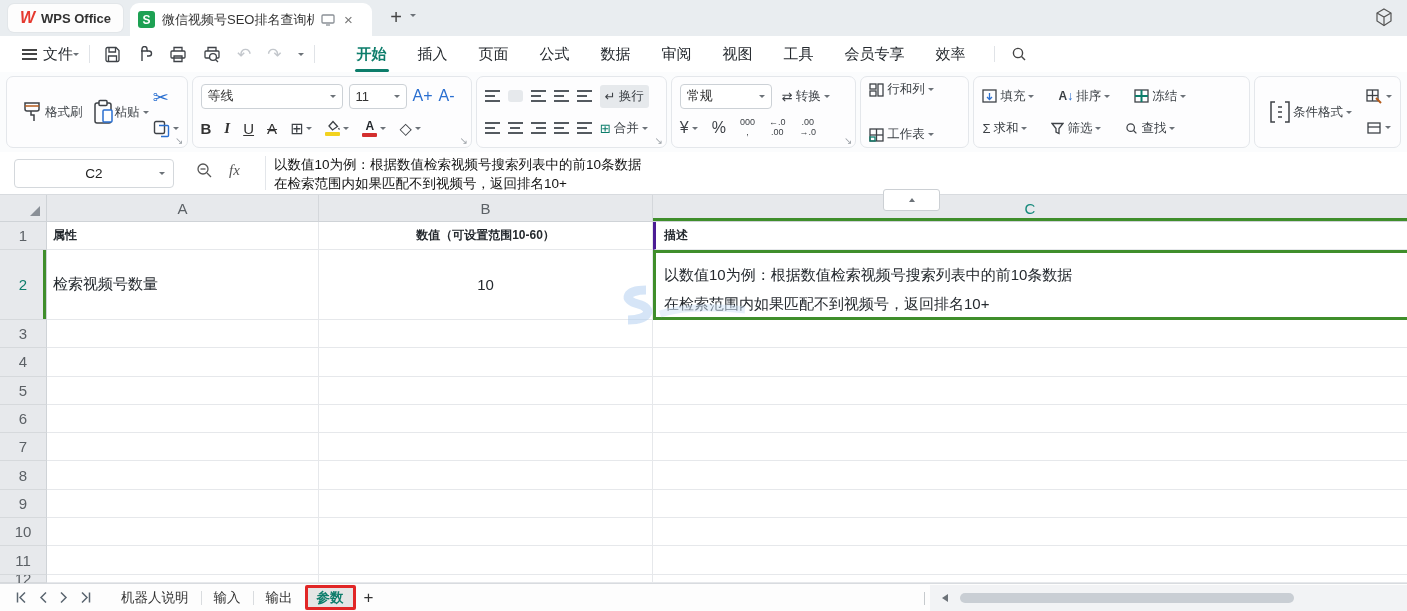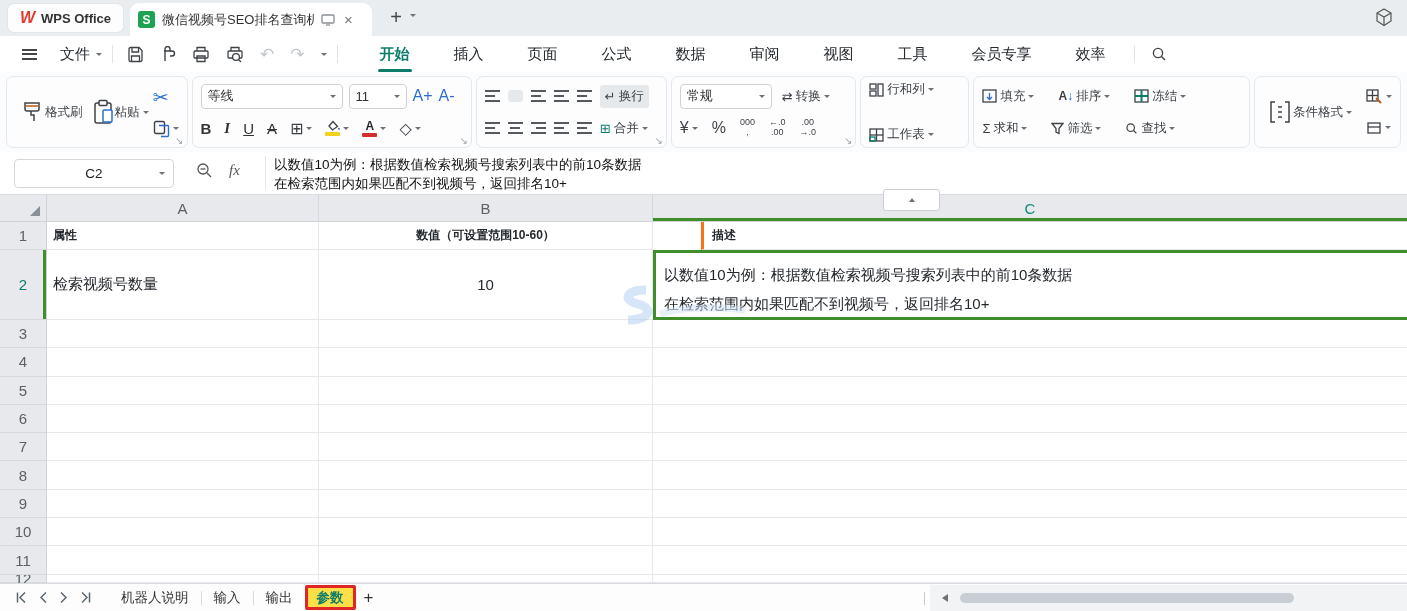--- a/index.html
+++ b/index.html
@@ -30,26 +30,26 @@
   .tri.sm { border-left-width:3px; border-right-width:3px; border-top-width:3px; }
   .tri.up { border-top:none; border-bottom:4px solid #6c7278; }
 
   
   .menubar { position:absolute; left:0; top:36px; width:100%; height:36px; background:#fff;
     display:flex; align-items:center; font-size:15px; }
   .burger { width:15px; height:11px; margin-left:22px;
     background:linear-gradient(#444,#444) 0 0/100% 2px no-repeat,
                linear-gradient(#444,#444) 0 4.5px/100% 2px no-repeat,
                linear-gradient(#444,#444) 0 9px/100% 2px no-repeat; }
-  .file-lbl { margin-left:23px; display:flex; align-items:center; gap:6px; }
+  .file-lbl { margin-left:6px; display:flex; align-items:center; gap:0; }
   .mb-sep { width:1px; height:18px; background:#e0e3e7; margin:0 10px; }
   .qat { display:flex; align-items:center; gap:16px; margin-left:4px; }
   .qat .ico { display:flex; align-items:center; }
   .disabled-glyph { color:#c3c7cc; font-size:17px; }
-  .menu-items { display:flex; align-items:flex-end; margin-left:18px; gap:16px; }
+  .menu-items { display:flex; align-items:flex-end; margin-left:18px; gap:3px; }
   .menu-item { padding:6px 14px; color:#24292e; position:relative; }
   .menu-item.active { color:#0d7d6b; font-weight:700; }
   .menu-item.active::after { content:""; position:absolute; left:12px; right:12px; bottom:-2px; height:3px;
     background:#0d7d6b; border-radius:2px; }
   .mb-search { margin-left:14px; padding-left:16px; border-left:1px solid #e0e3e7; display:flex; align-items:center; }
 
   
   .ribbon { position:absolute; left:0; top:72px; width:100%; height:80px; background:#fbfcfd; display:flex; padding:3px 4px; }
   .rgroup { position:relative; border:1px solid #e4e7eb; border-radius:7px; margin:1px 2px; background:#fdfdfe;
     display:flex; align-items:center; padding:4px 8px; }
@@ -102,34 +102,34 @@
   .rh { width:47px; background:#e7e9ec; border-right:1px solid #cfd3d7; border-bottom:1px solid #d6d9dc;
     display:flex; align-items:center; justify-content:center; font-size:15px; color:#5c6166; }
   .cell { border-right:1px solid #e6e8eb; border-bottom:1px solid #e6e8eb; display:flex; align-items:center; overflow:hidden; }
   .cell.A { width:272px; padding-left:6px; } .cell.B { width:334px; justify-content:center; }
   .cell.C { flex:1; border-right:none; padding-left:8px; }
   .r1 { height:28px; } .r2 { height:70px; }
   .rn { height:28.3px; } .r12 { flex:1; overflow:hidden; }
   .r1 .cell { font-weight:700; font-size:12px; }
   .r2 .cell { font-size:15px; }
   .r2 .rh { color:#0d7d6b; box-shadow:inset -3px 0 0 #3f8e2b; }
-  .c1C { border-left:3px solid #f97316; font-weight:700;margin-left:48px; }
+  .c1C { border-left:3px solid #4c1d95; font-weight:700; }
   .c2C { border-left:3px solid #3f8e2b; border-top:3px solid #3f8e2b; border-bottom:3px solid #3f8e2b;
     align-items:flex-start !important; padding-top:7px; line-height:29px; display:block !important; }
   .collapse-btn { position:absolute; left:883px; top:189px; width:57px; height:22px; background:#fff;
     border:1px solid #ccd0d4; border-radius:3px; display:flex; align-items:center; justify-content:center; z-index:5; }
   .watermark { position:absolute; left:612px; top:284px; z-index:3; opacity:.5; pointer-events:none; }
 
   
   .sheetbar { position:absolute; left:0; bottom:0; width:100%; height:28px; background:#fdfdfd; border-top:1px solid #d8dbdf;
     display:flex; align-items:center; font-size:13.5px; }
   .snav { display:flex; align-items:center; gap:11px; margin-left:16px; margin-right:18px; }
   .stab { padding:0 12px; color:#333; height:14px; display:flex; align-items:center; white-space:nowrap; }
   .stab-sep { width:1px; height:14px; background:#d9dcdf; }
-  .stab.active { color:#0d7d6b; font-weight:700; border:3px solid #e12626; border-radius:2px; height:25px; padding:0 9px; background:#fde047; }
+  .stab.active { color:#0d7d6b; font-weight:700; border:3px solid #e12626; border-radius:2px; height:25px; padding:0 9px; background:#e5e5e5; }
   .sheet-add { font-size:17px; color:#333; margin-left:8px; }
   .sb-right { position:absolute; right:0; top:1px; bottom:0; left:930px; background:#f2f3f5; display:flex; align-items:center; }
   .sb-div { position:absolute; left:-6px; top:7px; height:13px; width:1px; background:#c6cacd; }
   .ltri { width:0; height:0; border-top:4px solid transparent; border-bottom:4px solid transparent;
     border-right:6px solid #6c7278; margin-left:12px; }
   .hthumb { margin-left:12px; width:334px; height:10px; border-radius:5px; background:#c9ced4; }
   svg { display:block; }
 </style>
 </head>
 <body>

